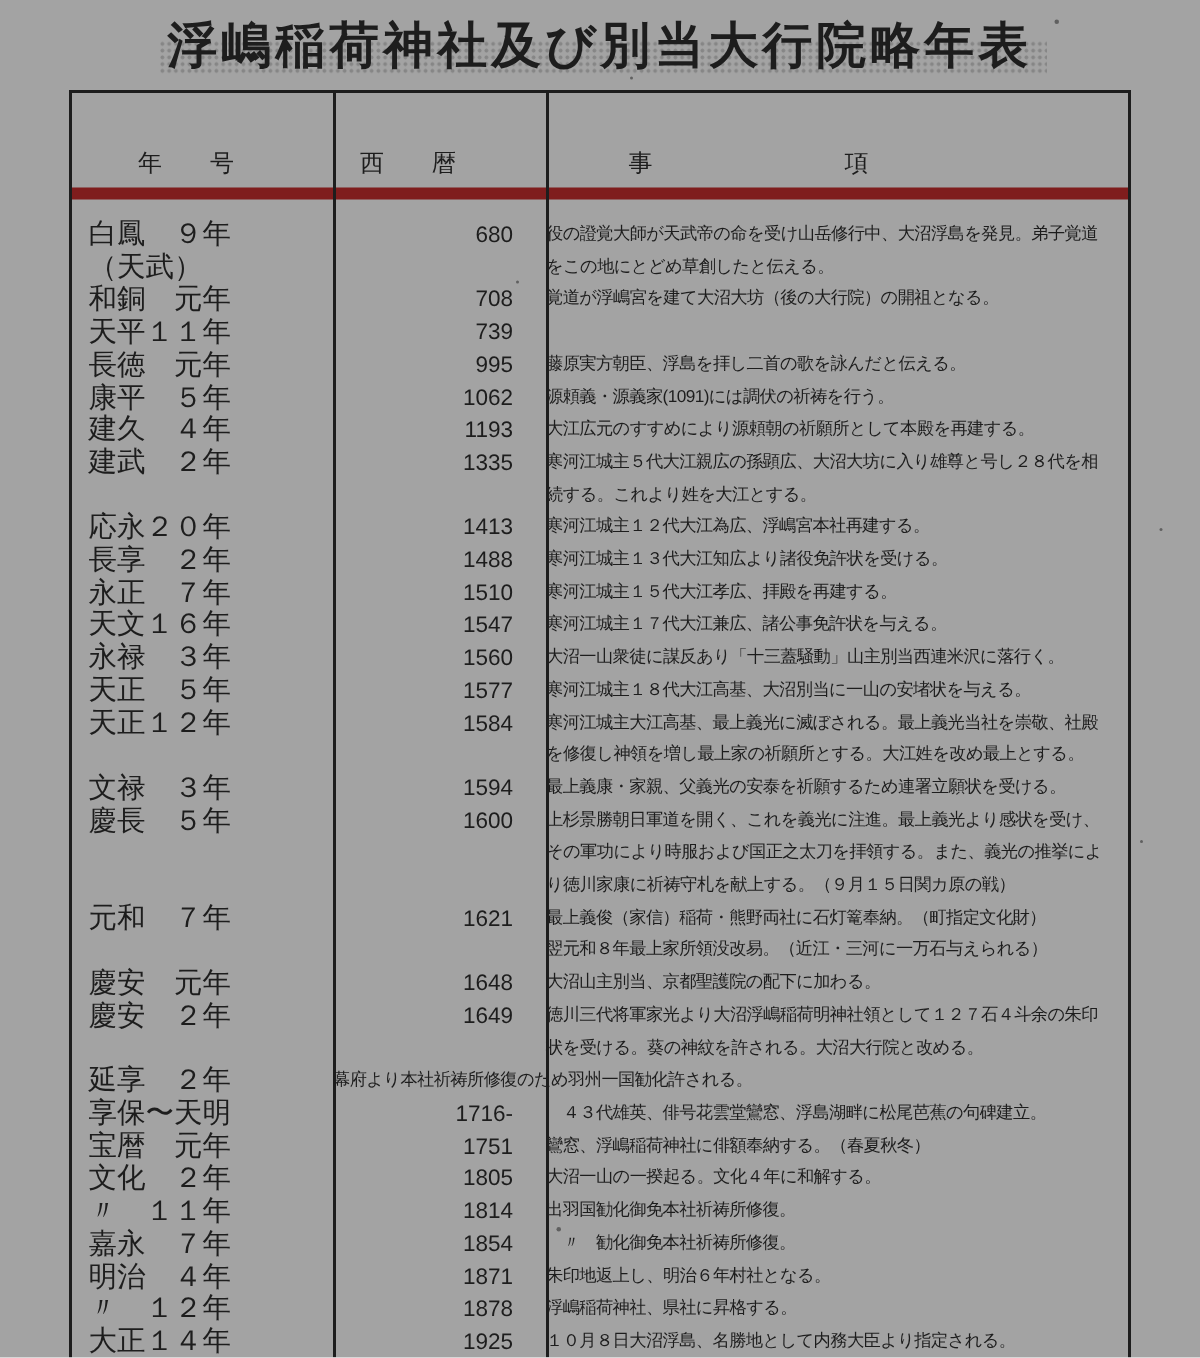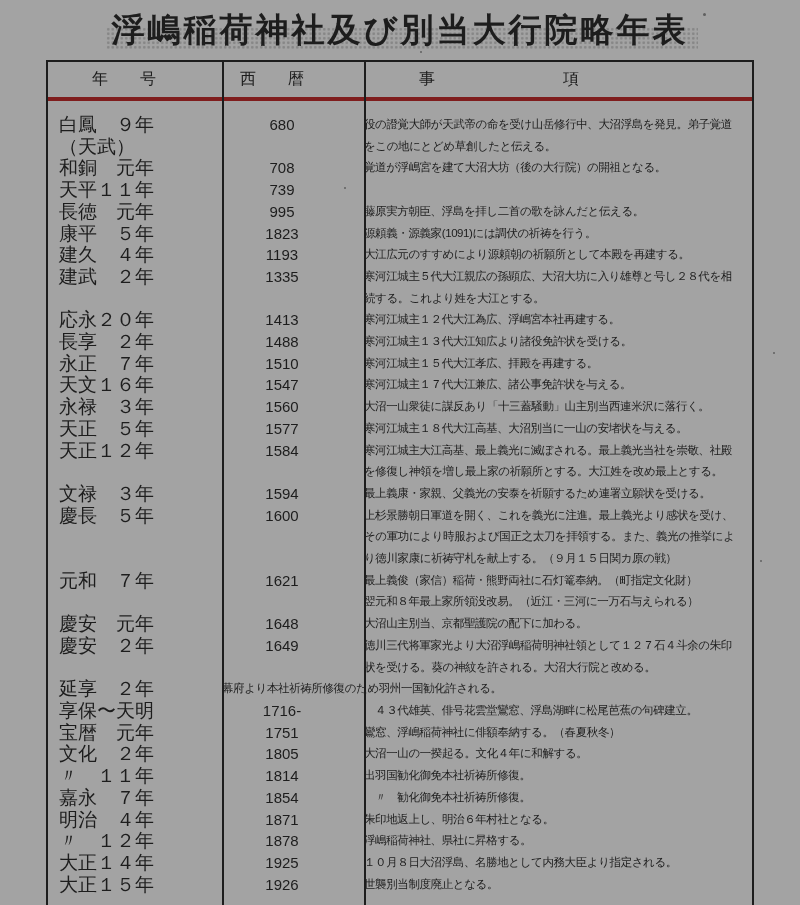--- a/index.html
+++ b/index.html
@@ -21,32 +21,32 @@
     font-size:33px; font-weight:700; letter-spacing:3px; white-space:pre;
   }
   .table {
     position:absolute; left:46px; top:60px; width:708px; height:845px;
     border:2px solid #1d1d1d; border-bottom:0; overflow:hidden; background:transparent;
   }
   .vline { position:absolute; top:0; bottom:0; width:2px; background:#1d1d1d; z-index:2; }
   .v1 { left:174px; }
   .v2 { left:316px; }
   .thead {
-    height:39px; border-bottom:4px solid #7f1d1d;
+    height:39px; border-bottom:8px solid #7f1d1d;
     display:grid; grid-template-columns:174px 142px 1fr; align-items:center;
-    font-size:16px; white-space:pre;
+    font-size:16px; white-space:pre;margin-top:32px;
   }
   .th-era   { padding-left:44px; }
   .th-year  { padding-left:18px; }
   .th-event { padding-left:55px; }
   .tbody { padding-top:13px; position:relative; }
   .row { display:grid; grid-template-columns:174px 142px 1fr; align-items:start; }
   .cell { white-space:pre; }
   .cell.era   { padding-left:11px; font-size:19px;   line-height:21.7px; }
-  .cell.year  { text-align:center; padding-right:22px; font-size:15px; line-height:21.7px; }
+  .cell.year  { text-align:right; padding-right:22px; font-size:15px; line-height:21.7px; }
   .cell.event { font-size:11.5px; letter-spacing:-0.4px; line-height:21.7px; }
   .line { line-height:21.7px; white-space:pre; }
   .noise { position:absolute; border-radius:50%; background:rgba(60,60,60,.65); }
   .n1 { left:344px; top:187px; width:2px; height:2px; }
   .n2 { left:371px; top:818px; width:3px; height:3px; }
   .n3 { left:703px; top:13px;  width:3px; height:3px; }
   .n4 { left:773px; top:352px; width:2px; height:2px; }
   .n5 { left:760px; top:560px; width:2px; height:2px; }
   .n6 { left:420px; top:51px;  width:2px; height:2px; }
 </style>
@@ -89,21 +89,21 @@
   </div>
 
   <div class="row">
     <div class="cell era"><div class="line">長徳　元年</div></div>
     <div class="cell year">995</div>
     <div class="cell event"><div class="line">藤原実方朝臣、浮島を拝し二首の歌を詠んだと伝える。</div></div>
   </div>
 
   <div class="row">
     <div class="cell era"><div class="line">康平　５年</div></div>
-    <div class="cell year">1823</div>
+    <div class="cell year">1062</div>
     <div class="cell event"><div class="line">源頼義・源義家(1091)には調伏の祈祷を行う。</div></div>
   </div>
 
   <div class="row">
     <div class="cell era"><div class="line">建久　４年</div></div>
     <div class="cell year">1193</div>
     <div class="cell event"><div class="line">大江広元のすすめにより源頼朝の祈願所として本殿を再建する。</div></div>
   </div>
 
   <div class="row">

